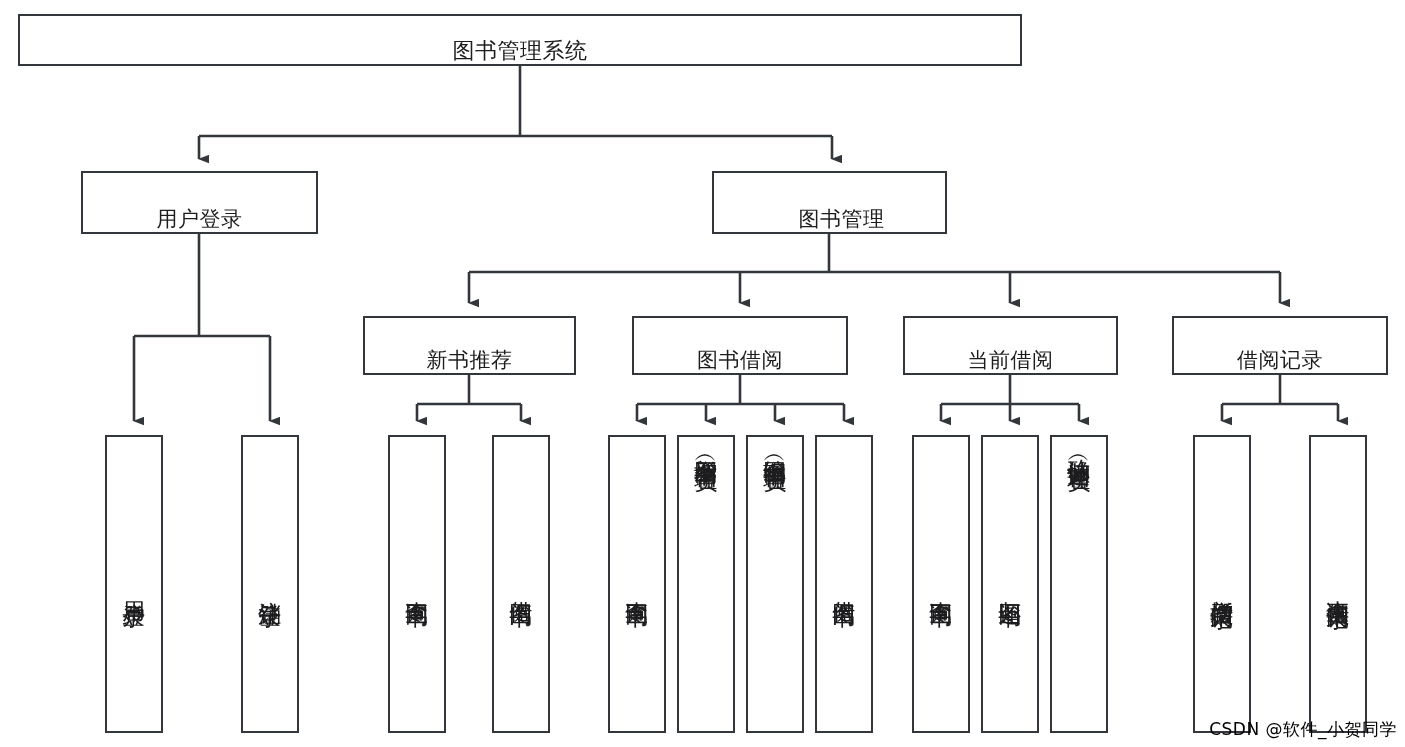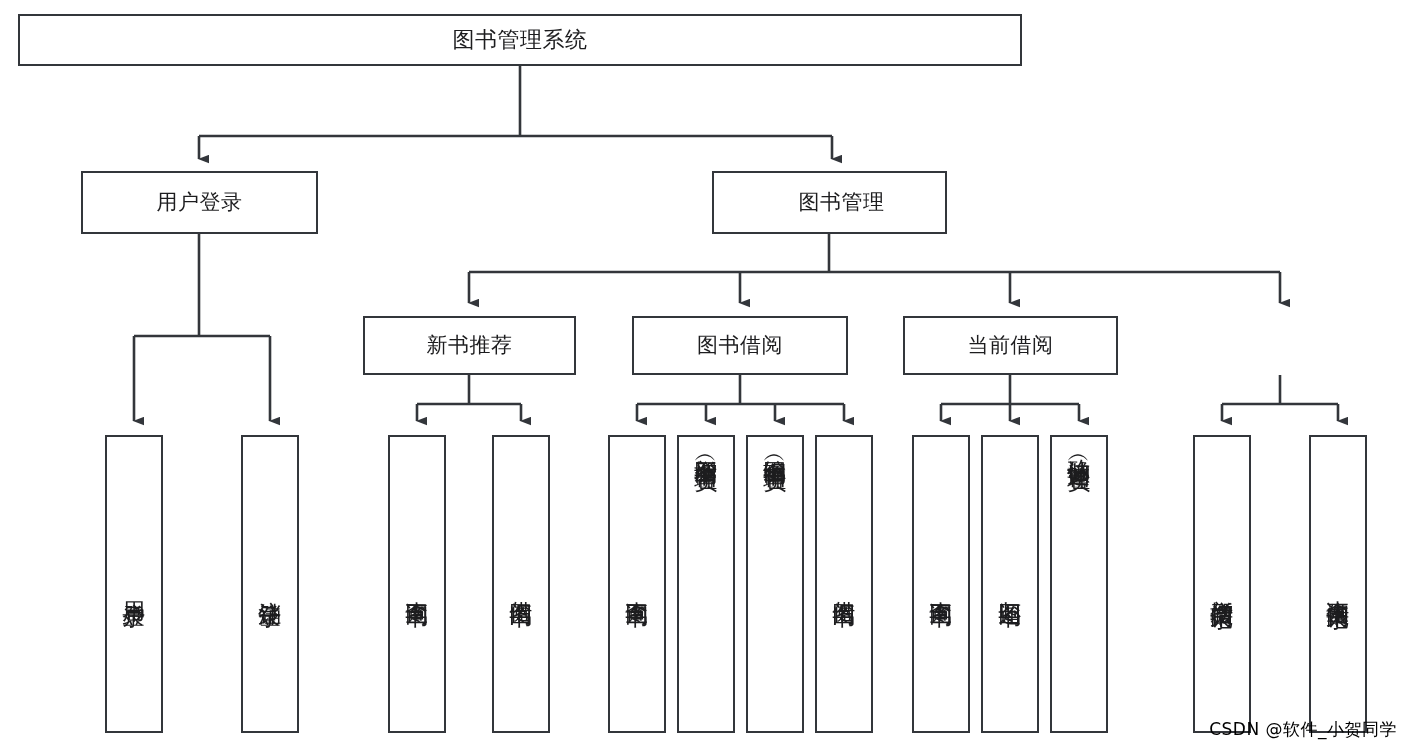--- a/index.html
+++ b/index.html
@@ -24,21 +24,21 @@
     top: 0;
     width: 1405px;
     height: 747px;
   }
   .node {
     position: absolute;
     box-sizing: border-box;
     border: 2px solid #33363b;
     background: #ffffff;
     display: flex;
-    align-items: center;
+    align-items: flex-end;
     justify-content: center;
     color: #1d1d1f;
   }
   .node .node-label {
     display: block;
     text-align: center;
     line-height: 1.18;
     white-space: nowrap;
   }
   .node.horizontal .node-label {
@@ -144,20 +144,23 @@
 
   <div class="node horizontal" style="left:632px; top:316px; width:216px; height:59px;">
     <span class="node-label">图书借阅</span>
   </div>
   <div class="node horizontal" style="left:363px; top:316px; width:213px; height:59px;">
     <span class="node-label">新书推荐</span>
   </div>
   <div class="node horizontal" style="left:903px; top:316px; width:215px; height:59px;">
     <span class="node-label">当前借阅</span>
   </div>
+  <div class="node horizontal" style="left:1172px; top:316px; width:216px; height:59px;">
+    <span class="node-label">借阅记录</span>
+  </div>
 
   <div class="node vertical mid" style="left:105px; top:435px; width:58px; height:298px;">
     <span class="node-label">用户登录</span>
   </div>
   <div class="node vertical mid" style="left:241px; top:435px; width:58px; height:298px;">
     <span class="node-label">注销登录</span>
   </div>
 
   <div class="node vertical mid" style="left:388px; top:435px; width:58px; height:298px;">
     <span class="node-label">查询图书</span>

